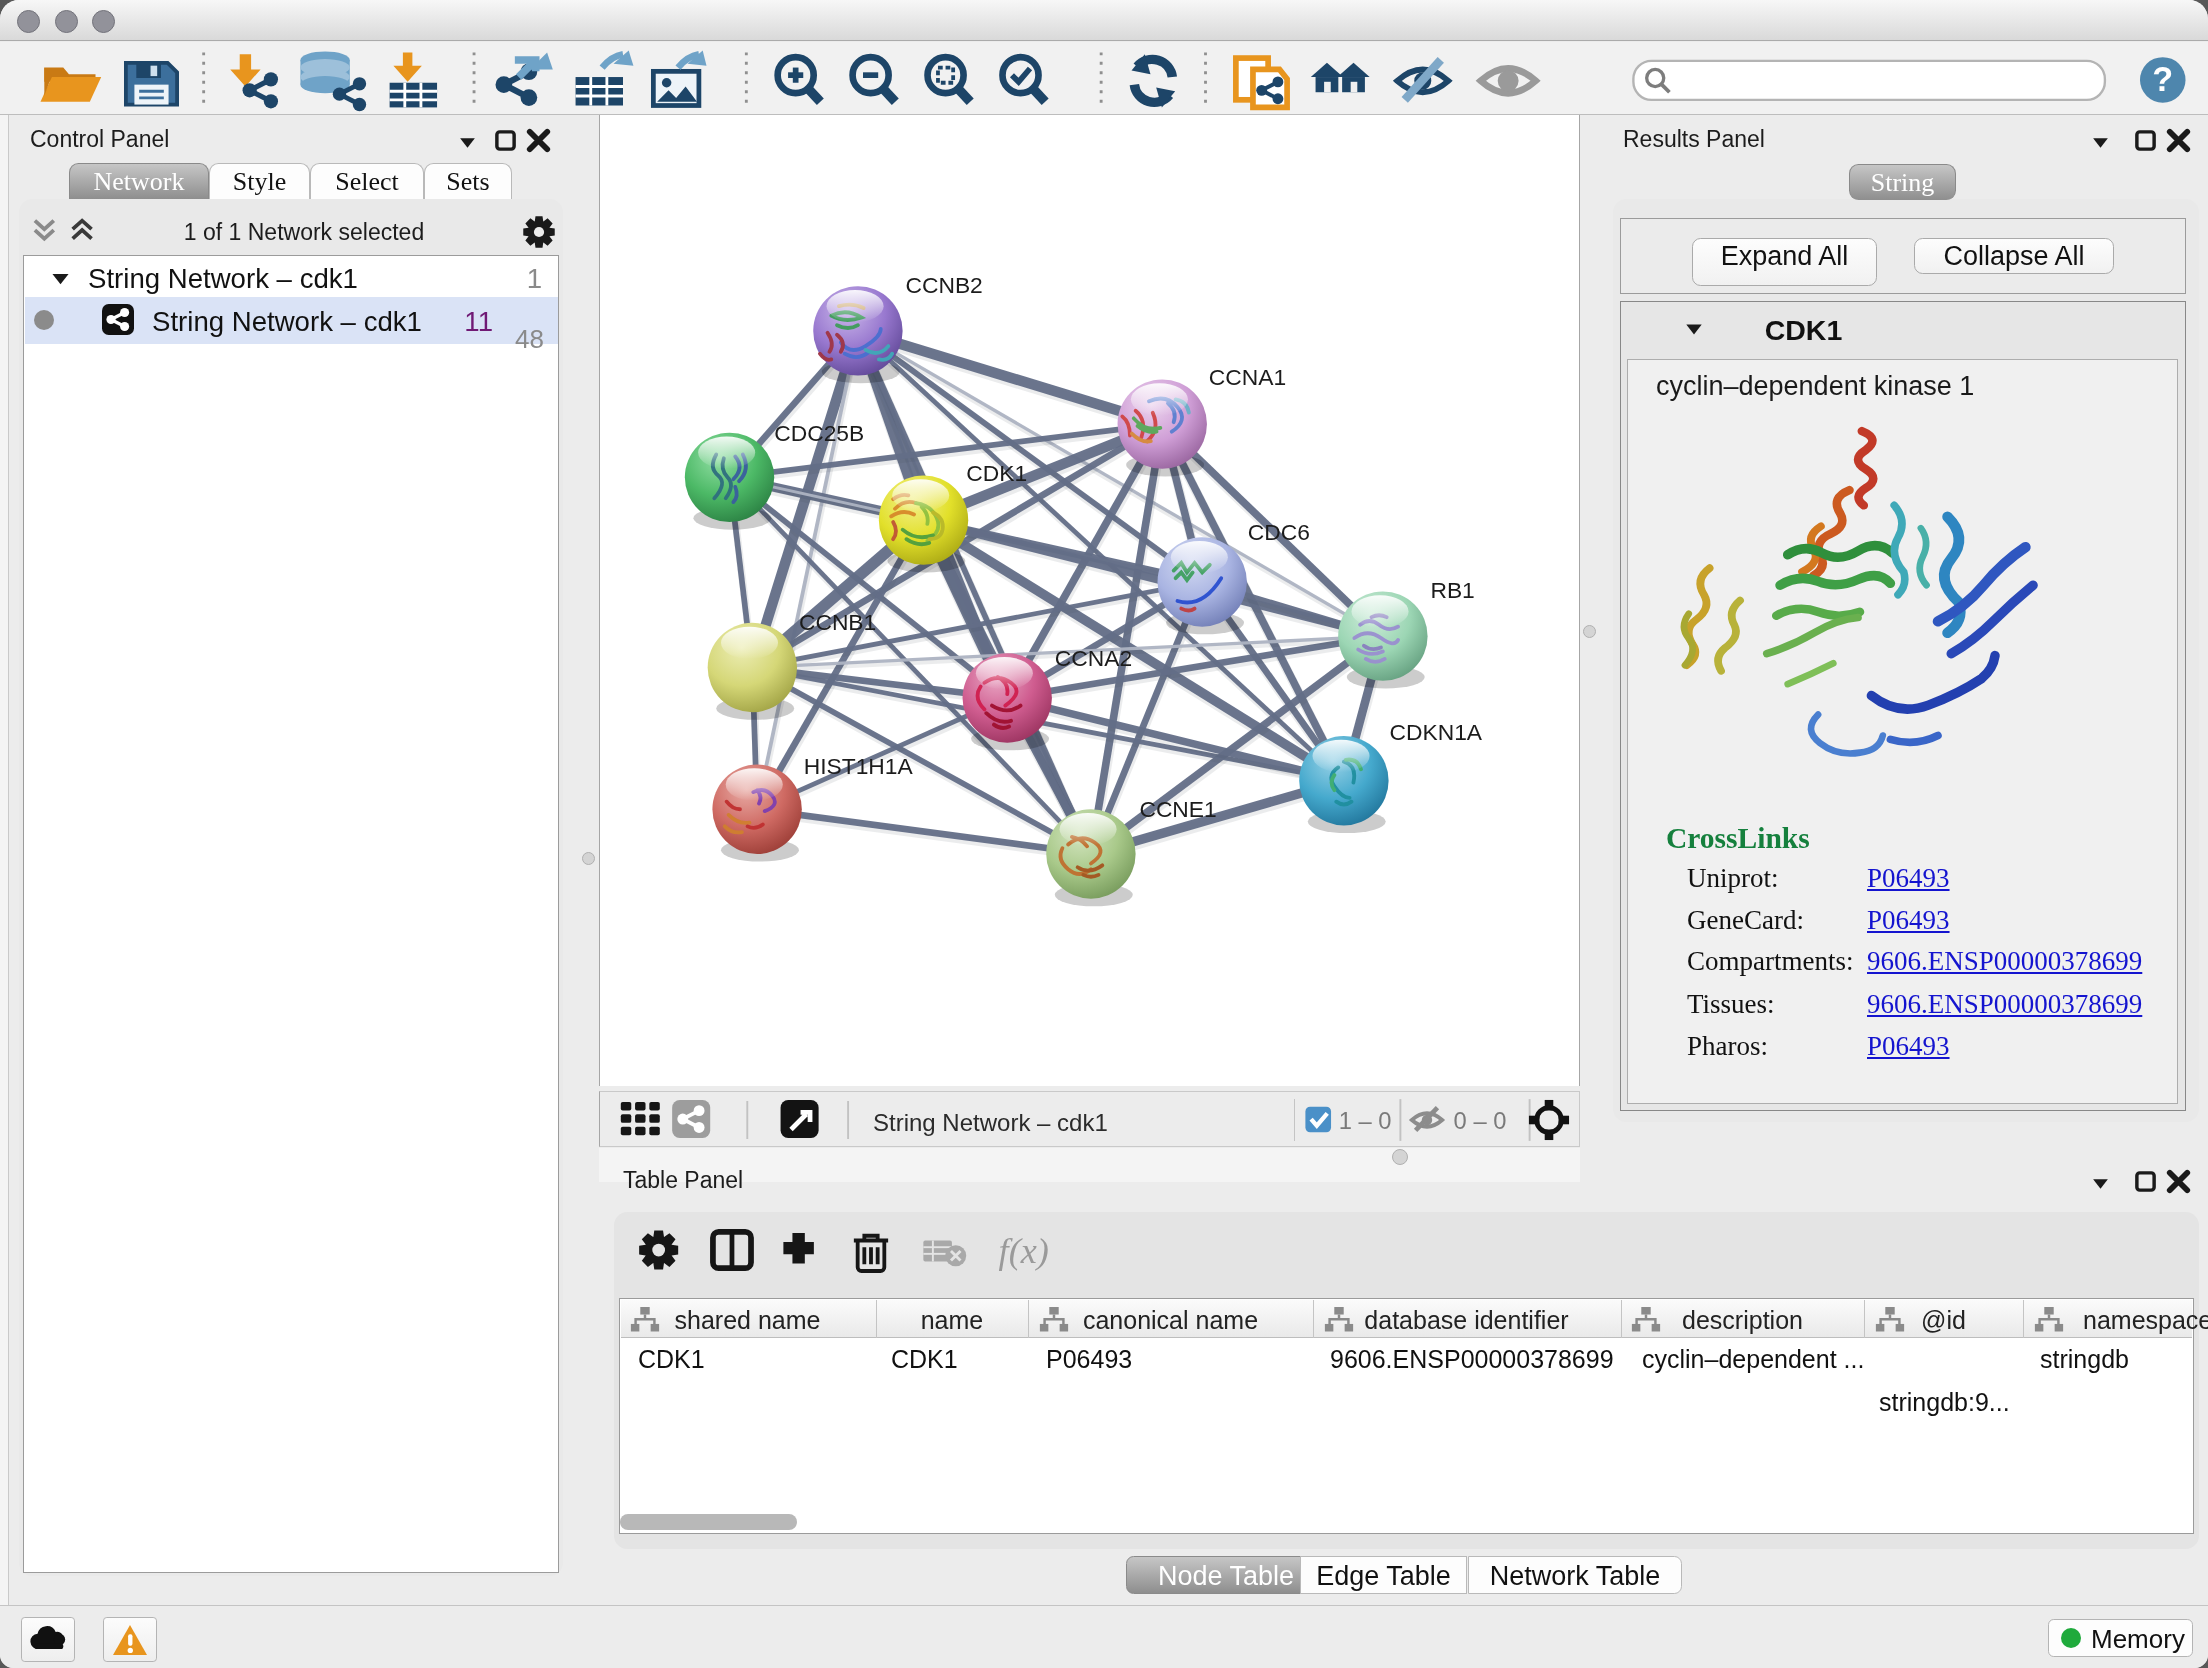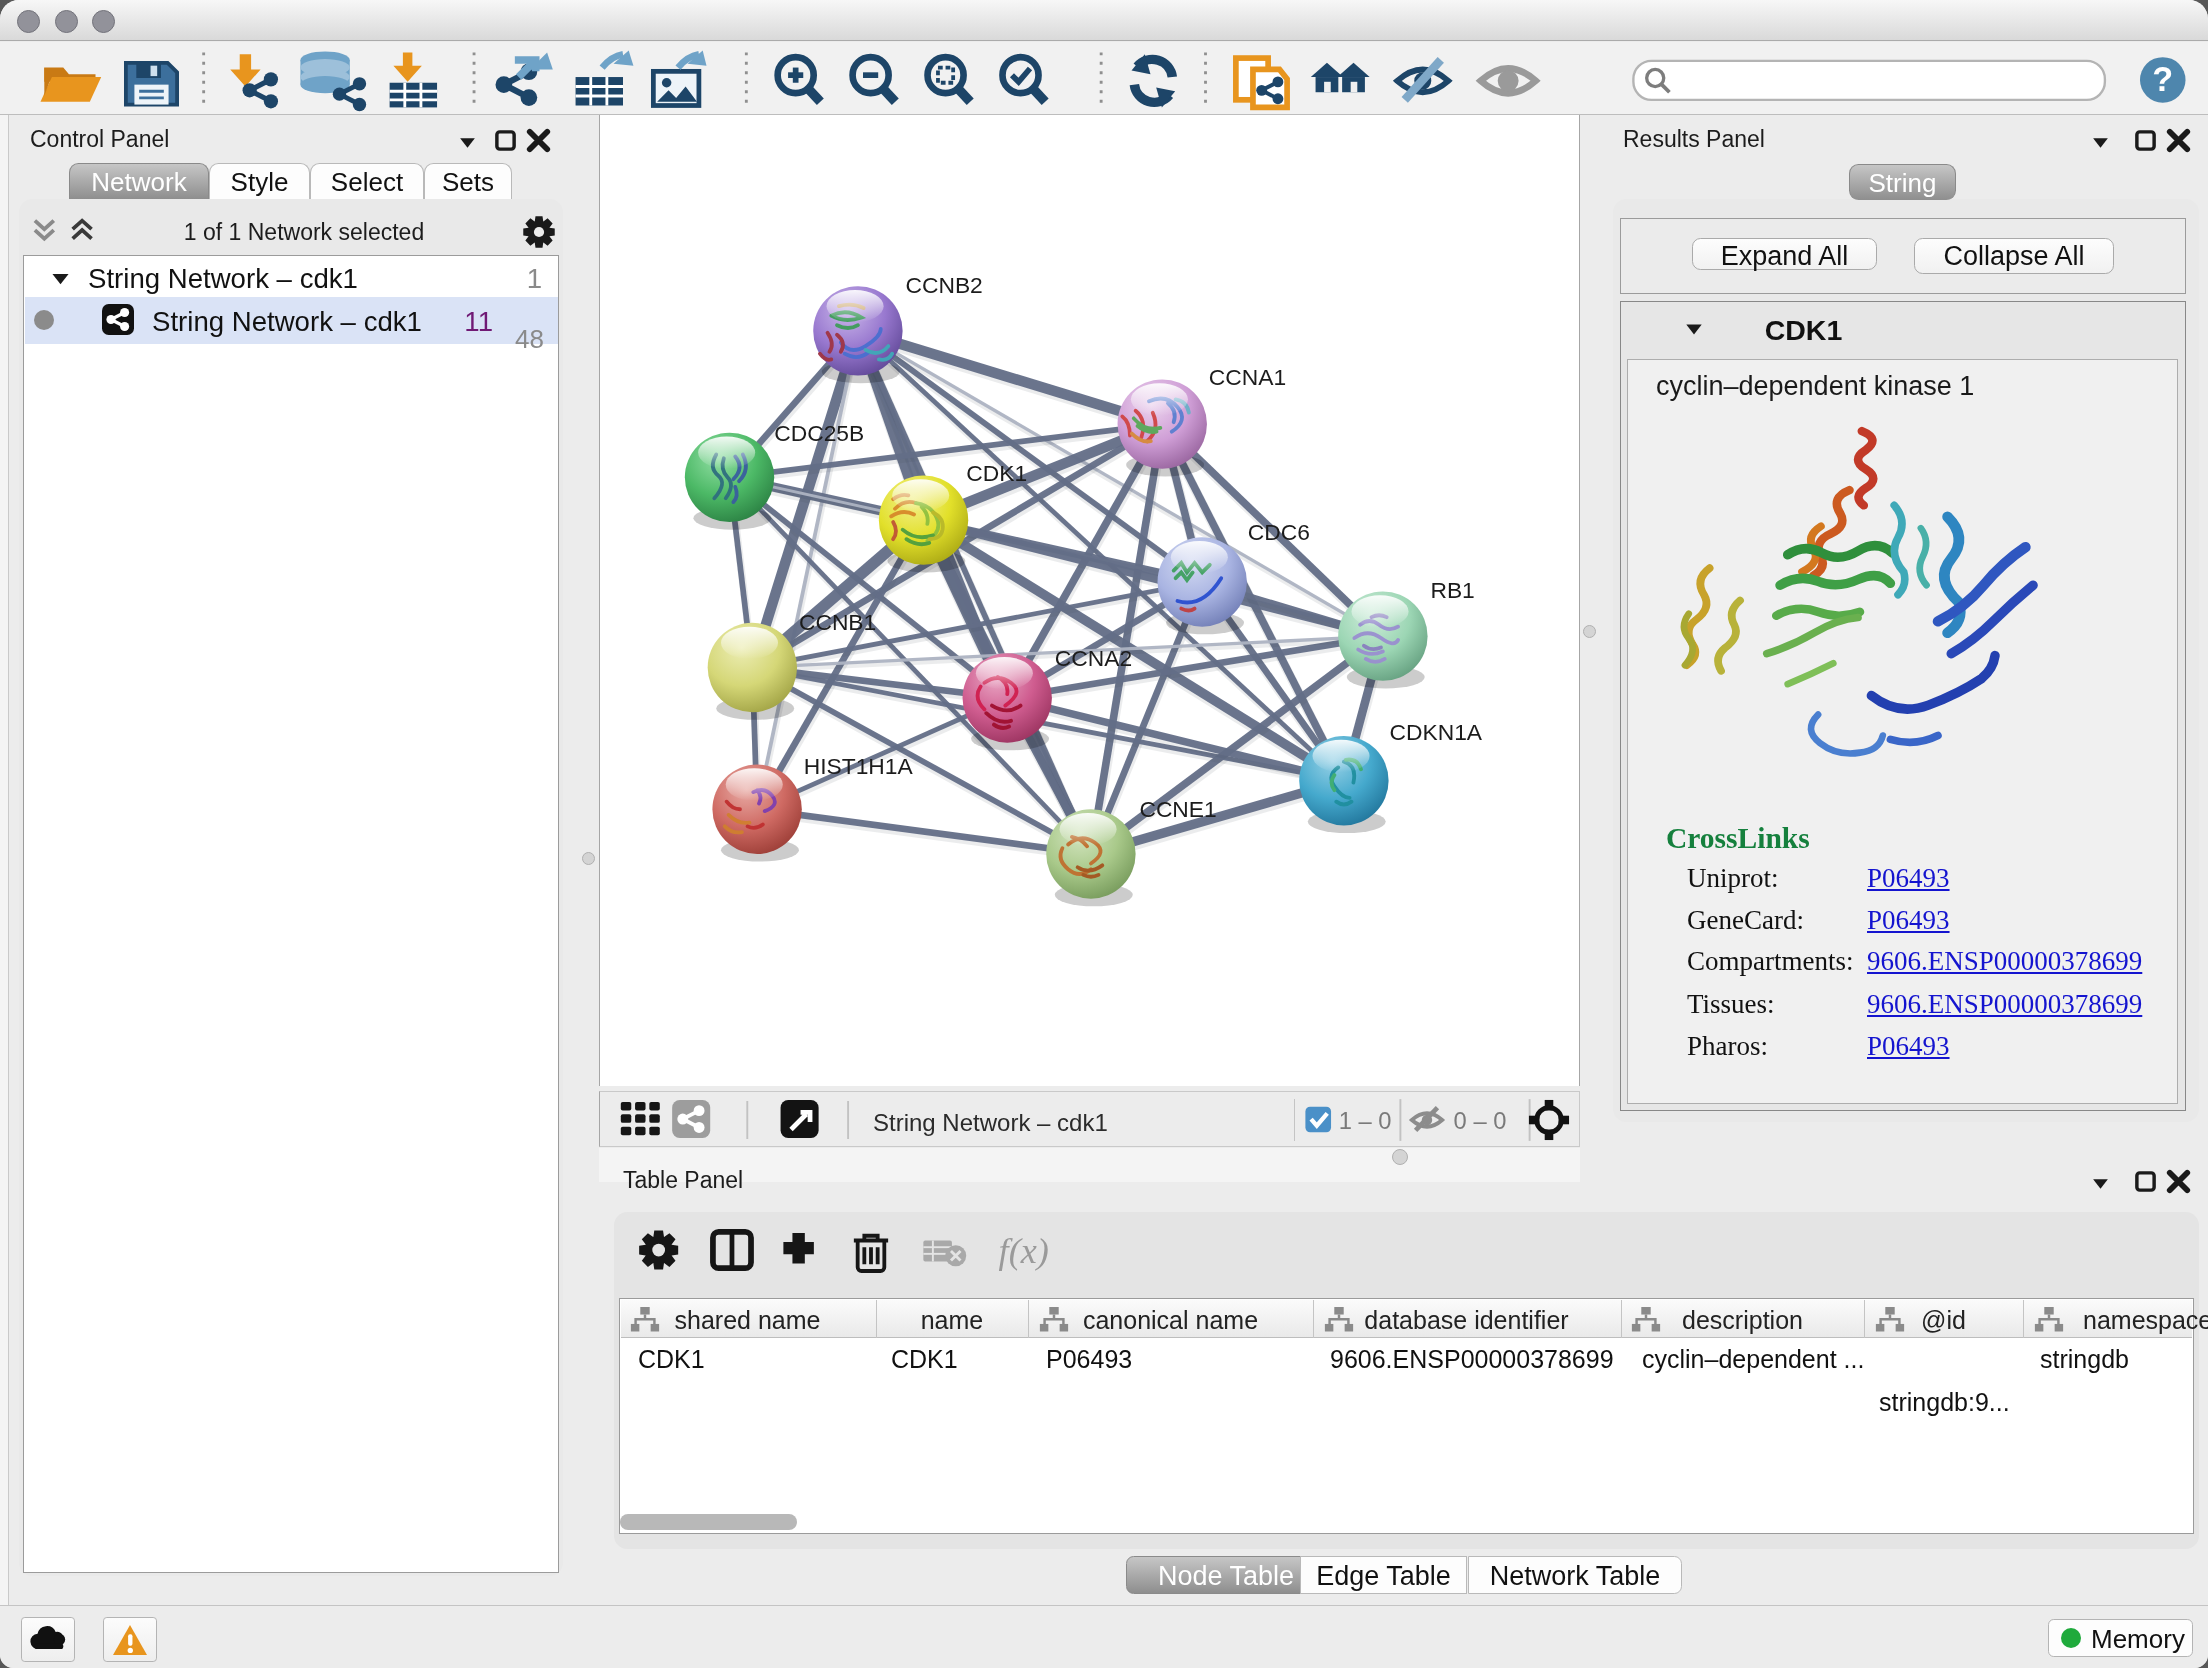--- a/index.html
+++ b/index.html
@@ -6,21 +6,21 @@
 #win { position:relative; width:2208px; height:1668px; background:#ececec;
   border-radius:19px 19px 13.3px 13.3px; overflow:hidden; }
 .abs { position:absolute; }
 .titlebar { left:0; top:0; width:2208px; height:41px;
   background:linear-gradient(#f7f7f7,#d9d9d9); border-bottom:1px solid #ababab; }
 .tl { width:23px; height:23px; border-radius:50%; background:#92929a; border:1.4px solid #73737b; top:9.5px; }
 .title { width:2208px; text-align:center; top:7.6px; font-size:27px; color:#3f3f3f; }
 .toolbar { left:0; top:42px; width:2208px; height:73px; background:#f1f1f1; border-bottom:1px solid #bdbdbd; }
 .ptitle { font-size:23px; color:#1c1c1c; }
 .tab { height:36px; border:1px solid #b9b9b9; border-bottom:none; border-radius:9.5px 9.5px 0 0;
-  background:#fdfdfd; color:#111; font-size:26px; text-align:center; line-height:36px; }
+  background:#fdfdfd; color:#111; font-size:26px; text-align:center; line-height:36px;font-family:Liberation Serif, serif; }
 .tabsel { background:linear-gradient(#c6c6c6,#8e8e8e); color:#fff; border-color:#8a8a8a; }
 .btab { height:38px; border:1px solid #b9b9b9; border-radius:7.6px;
   background:#fdfdfd; color:#111; font-size:27px; text-align:center; line-height:38px; }
 .btabsel { background:linear-gradient(#c6c6c6,#8e8e8e); color:#fff; border-color:#8a8a8a; }
 .panelbox { background:#e9e9e9; border-radius:13.3px; }
 .whitebox { background:#fff; border:1.9px solid #9b9b9b; }
 .gbtn { background:linear-gradient(#fdfdfd,#f1f1f1); border:1.9px solid #aaa; border-radius:8.6px;
   font-size:27px; color:#111; text-align:center; }
 .link { color:#1414cf; text-decoration:underline; }
 .serif { font-family:"Liberation Serif", serif; }
@@ -535,21 +535,21 @@
     </svg>
     <svg class="abs" style="left:2134px;top:129px" width="23" height="23" viewBox="0 0 20 20">
       <rect x="2.5" y="2.5" width="15" height="15" rx="2.5" fill="none" stroke="#1a1a1a" stroke-width="3"></rect>
     </svg>
     <svg class="abs" style="left:2166px;top:128px" width="25" height="25" viewBox="0 0 20 20">
       <path d="M3 3 L17 17 M17 3 L3 17" stroke="#1a1a1a" stroke-width="4.6" stroke-linecap="round"></path>
     </svg>
     <div class="abs panelbox" style="left:1613px;top:199px;width:586px;height:923px"></div>
     <div class="abs tab tabsel" style="left:1849px;top:164px;width:107px;border-radius:9.5px">String</div>
     <div class="abs" style="left:1620px;top:218px;width:566px;height:76px;border:1.9px solid #9b9b9b;background:#ebebeb"></div>
-    <div class="abs gbtn" style="left:1692px;top:238px;width:185px;height:32px;line-height:34px">Expand All</div>
+    <div class="abs gbtn" style="left:1692px;top:238px;width:185px;height:48px;line-height:34px">Expand All</div>
     <div class="abs gbtn" style="left:1914px;top:238px;width:200px;height:36px;line-height:34px">Collapse All</div>
     <div class="abs" style="left:1620px;top:301px;width:566px;height:810px;border:1.9px solid #888;background:#e6e6e6"></div>
     <svg class="abs" style="left:1683px;top:318px" width="22" height="22" viewBox="0 0 20 20">
       <path d="M3 6 h14 l-7 9 z" fill="#1a1a1a"></path>
     </svg>
     <div class="abs" style="left:1718px;top:314px;width:171px;text-align:center;font-size:28.5px;font-weight:bold;color:#111">CDK1</div>
     <div class="abs" style="left:1627px;top:359px;width:551px;height:745px;border:1px solid #adadad;background:#f0f0f0"></div>
     <div class="abs" style="left:1656px;top:371px;font-size:27px;color:#1a1a1a">cyclin–dependent kinase 1</div>
     <svg class="abs" style="left:1645px;top:414px" width="409" height="371" viewBox="0 0 430 390">
       <path d="M228 18 q20 8 4 20 q-16 10 0 20 q16 10 0 20 q-14 9 -2 18" fill="none" stroke="#c23a28" stroke-width="9" stroke-linecap="round"></path>

